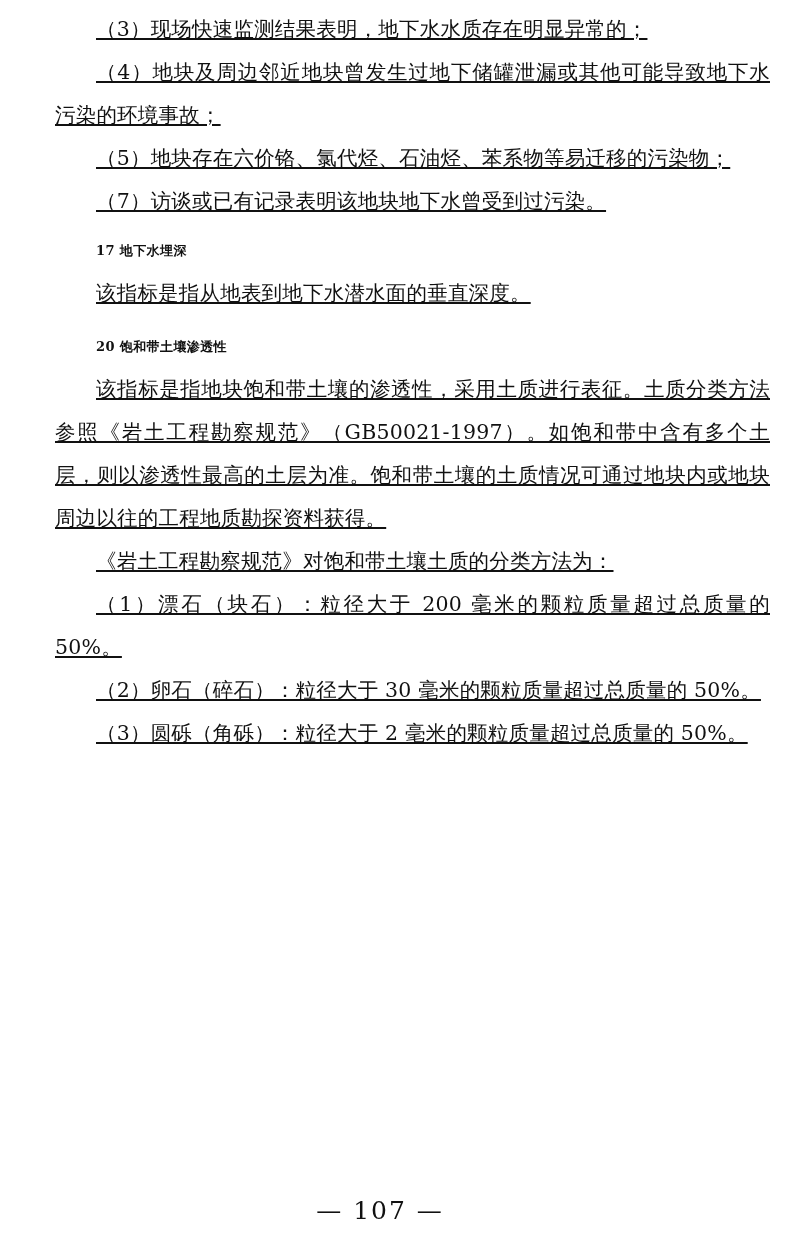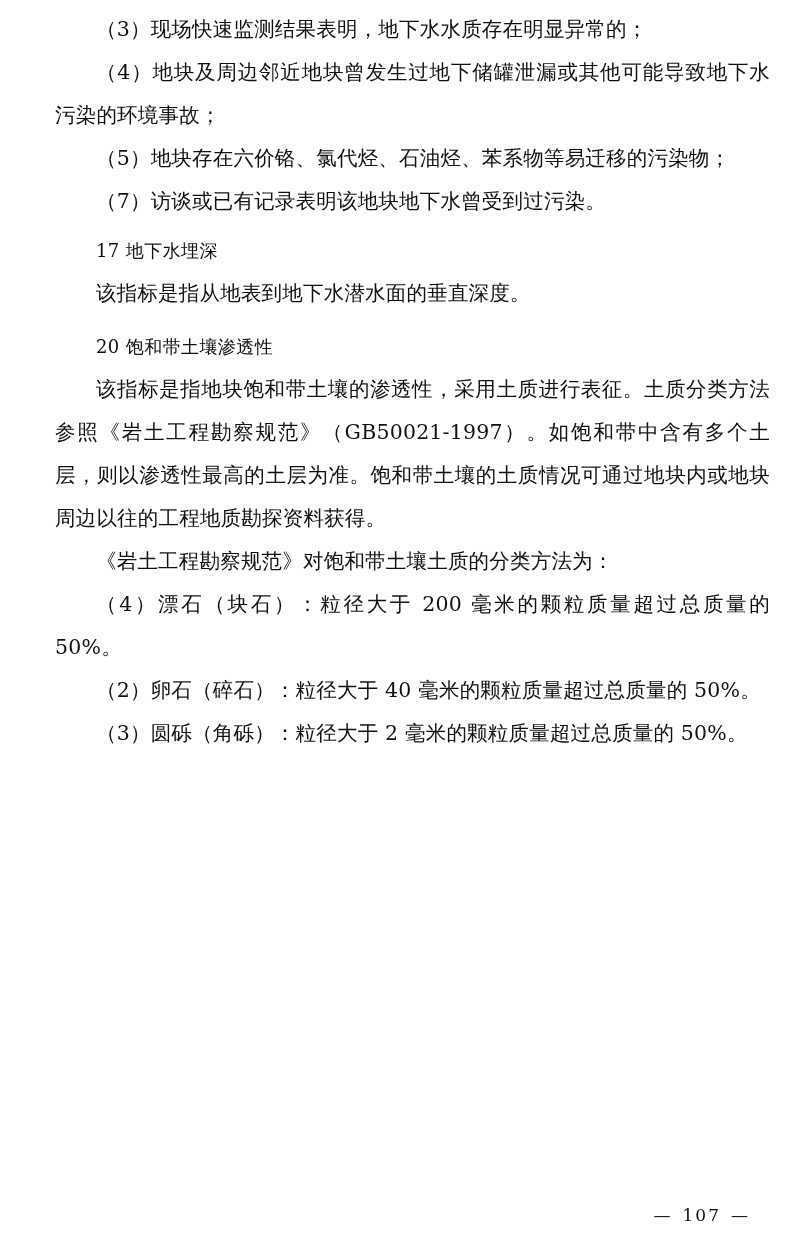--- a/index.html
+++ b/index.html
@@ -23,41 +23,42 @@
     box-sizing: border-box;
     padding: 8px 30px 0 55px;
   }
   .para {
     font-size: 20.5px;
     line-height: 43px;
     text-align: justify;
     text-justify: inter-ideograph;
     margin: 0 0 0 0;
     letter-spacing: 0.2px;
+    text-decoration: underline;
   }
   .indent {
     text-indent: 41px;
   }
   .heading {
-    font-size: 18px;
+    font-size: 13px;
     line-height: 43px;
-    font-weight: normal;
+    font-weight: bold;
     text-indent: 41px;
     margin: 0;
     letter-spacing: 0.4px;
   }
   .gap-small { height: 6px; }
   .gap-mid { height: 10px; }
   .footer {
     position: absolute;
     left: 0;
     right: 40px;
     bottom: 18px;
-    text-align: right;
-    font-size: 17px;
+    text-align: center;
+    font-size: 25px;
     letter-spacing: 2px;
     color: #111;
     font-family: "DejaVu Serif", "Liberation Serif", serif;
   }
   .footer .dash { display: inline-block; padding: 0 10px; }
 </style>
 </head>
 <body>
 
 <div class="page">
@@ -71,21 +72,21 @@
 
   <p class="heading">17 地下水埋深</p>
   <p class="para indent">该指标是指从地表到地下水潜水面的垂直深度。</p>
 
   <div class="gap-mid"></div>
 
   <p class="heading">20 饱和带土壤渗透性</p>
   <p class="para indent">该指标是指地块饱和带土壤的渗透性，采用土质进行表征。土质分类方法参照《岩土工程勘察规范》（GB50021-1997）。如饱和带中含有多个土层，则以渗透性最高的土层为准。饱和带土壤的土质情况可通过地块内或地块周边以往的工程地质勘探资料获得。</p>
   <p class="para indent">《岩土工程勘察规范》对饱和带土壤土质的分类方法为：</p>
 
-  <p class="para indent">（4）漂石（块石）：粒径大于 200 毫米的颗粒质量超过总质量的 50%。</p>
-  <p class="para indent">（2）卵石（碎石）：粒径大于 40 毫米的颗粒质量超过总质量的 50%。</p>
+  <p class="para indent">（1）漂石（块石）：粒径大于 200 毫米的颗粒质量超过总质量的 50%。</p>
+  <p class="para indent">（2）卵石（碎石）：粒径大于 30 毫米的颗粒质量超过总质量的 50%。</p>
   <p class="para indent">（3）圆砾（角砾）：粒径大于 2 毫米的颗粒质量超过总质量的 50%。</p>
 
   <div class="footer">
     <span class="dash">—</span><span>107</span><span class="dash">—</span>
   </div>
 
 </div>
 
 </body></html>

